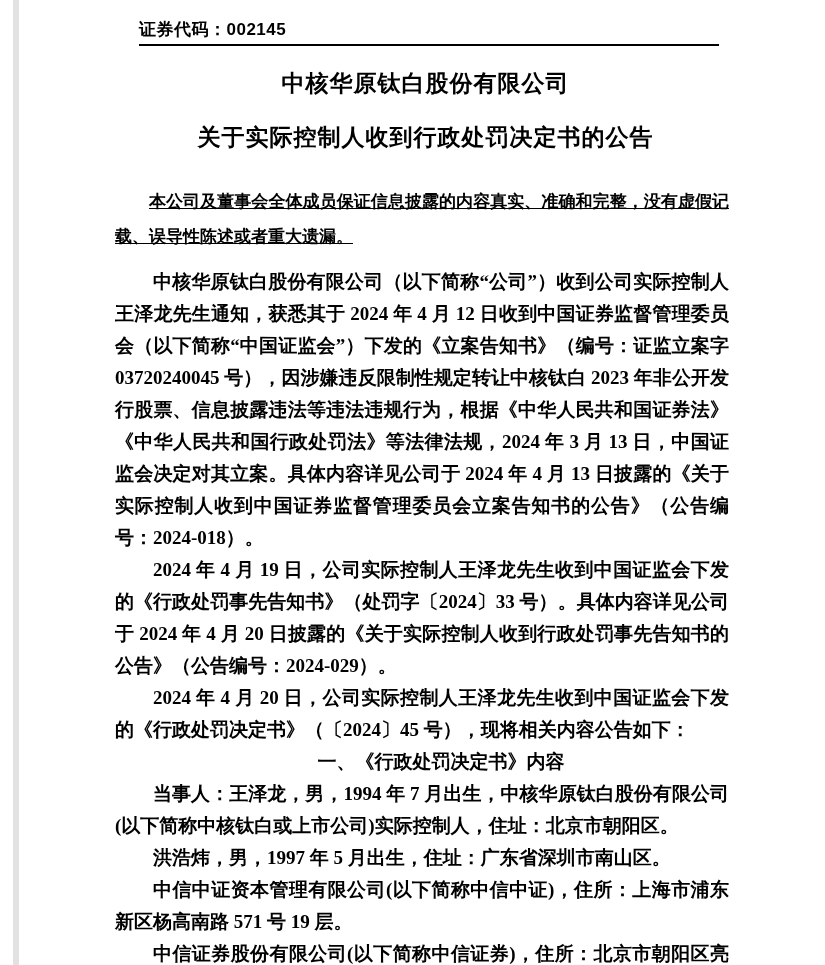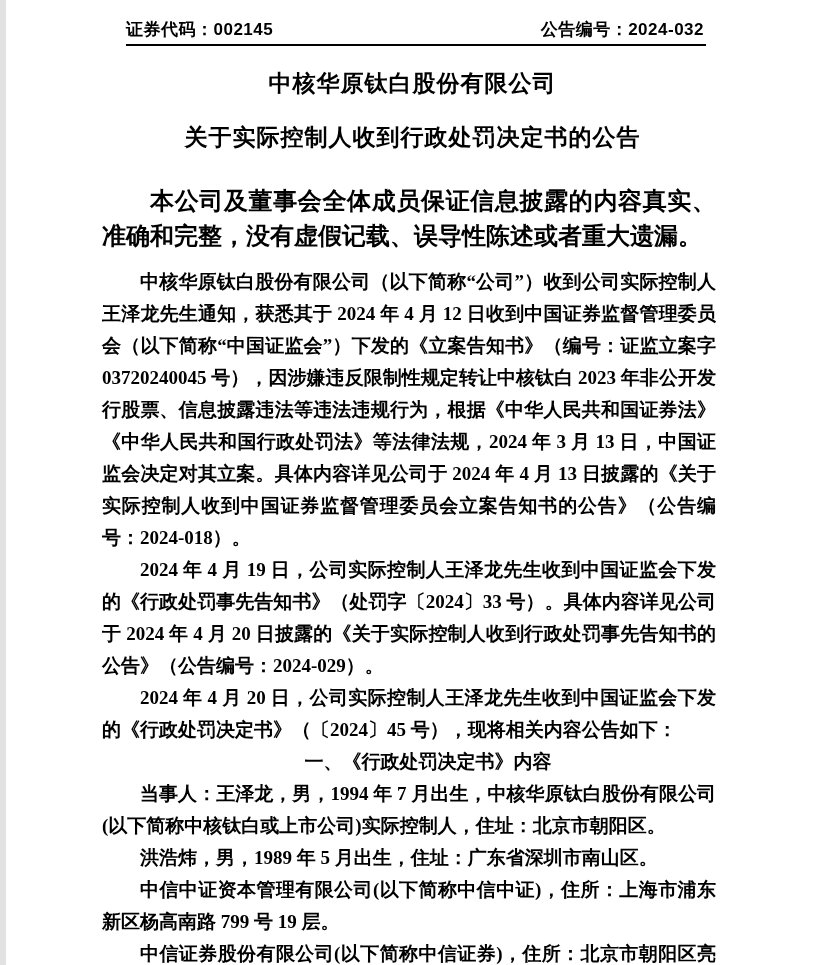--- a/index.html
+++ b/index.html
@@ -4,20 +4,21 @@
 <style>
   html, body { margin: 0; padding: 0; background: #ffffff; }
   .page {
     position: relative;
     width: 721px;
     height: 965px;
     background: #ffffff;
     overflow: hidden;
     color: #000000;
     font-family: "Liberation Serif", "DejaVu Serif", serif;
+    margin-left: 13px;
   }
   .edge-strip {
     position: absolute;
     left: 0; top: 0;
     width: 6px; height: 965px;
     background: #e2e2e2;
   }
   .doc-header {
     position: absolute;
     left: 126px; top: 18px;
@@ -48,24 +49,25 @@
     margin: 0;
   }
   .title-line1 { top: 68px; }
   .title-line2 { top: 122px; }
   .disclaimer {
     position: absolute;
     left: 102px; top: 184px;
     width: 614px;
     margin: 0;
     font-weight: 700;
-    font-size: 24px;
+    font-size: 17px;
     line-height: 35px;
     text-align: justify;
     text-indent: 2em;
+    text-decoration: underline;
   }
   .doc-body {
     position: absolute;
     left: 102px; top: 266px;
     width: 614px;
     font-size: 19px;
     line-height: 32px;
     text-align: justify;
   }
   .doc-body p {
@@ -80,34 +82,33 @@
   }
 </style>
 </head>
 <body>
 
 <div class="page">
   <div class="edge-strip"></div>
 
   <div class="doc-header">
     <span>证券代码：002145</span>
-    <span>公告编号：2024-032</span>
   </div>
 
   <div class="header-rule"></div>
 
   <h1 class="title-line1">中核华原钛白股份有限公司</h1>
 
   <h2 class="title-line2">关于实际控制人收到行政处罚决定书的公告</h2>
 
   <p class="disclaimer">本公司及董事会全体成员保证信息披露的内容真实、准确和完整，没有虚假记载、误导性陈述或者重大遗漏。</p>
 
   <div class="doc-body">
       <p class="body">中核华原钛白股份有限公司（以下简称“公司”）收到公司实际控制人王泽龙先生通知，获悉其于 2024 年 4 月 12 日收到中国证券监督管理委员会（以下简称“中国证监会”）下发的《立案告知书》（编号：证监立案字 03720240045 号），因涉嫌违反限制性规定转让中核钛白 2023 年非公开发行股票、信息披露违法等违法违规行为，根据《中华人民共和国证券法》《中华人民共和国行政处罚法》等法律法规，2024 年 3 月 13 日，中国证监会决定对其立案。具体内容详见公司于 2024 年 4 月 13 日披露的《关于实际控制人收到中国证券监督管理委员会立案告知书的公告》（公告编号：2024-018）。</p>
       <p class="body">2024 年 4 月 19 日，公司实际控制人王泽龙先生收到中国证监会下发的《行政处罚事先告知书》（处罚字〔2024〕33 号）。具体内容详见公司于 2024 年 4 月 20 日披露的《关于实际控制人收到行政处罚事先告知书的公告》（公告编号：2024-029）。</p>
       <p class="body">2024 年 4 月 20 日，公司实际控制人王泽龙先生收到中国证监会下发的《行政处罚决定书》（〔2024〕45 号），现将相关内容公告如下：</p>
       <p class="heading">一、《行政处罚决定书》内容</p>
       <p class="body">当事人：王泽龙，男，1994 年 7 月出生，中核华原钛白股份有限公司(以下简称中核钛白或上市公司)实际控制人，住址：北京市朝阳区。</p>
-      <p class="body">洪浩炜，男，1989 年 5 月出生，住址：广东省深圳市南山区。</p>
-      <p class="body">中信中证资本管理有限公司(以下简称中信中证)，住所：上海市浦东新区杨高南路 799 号 19 层。</p>
+      <p class="body">洪浩炜，男，1997 年 5 月出生，住址：广东省深圳市南山区。</p>
+      <p class="body">中信中证资本管理有限公司(以下简称中信中证)，住所：上海市浦东新区杨高南路 571 号 19 层。</p>
       <p class="body">中信证券股份有限公司(以下简称中信证券)，住所：北京市朝阳区亮马桥路 48 号中信证券大厦。</p>
     </div>
 </div>
 
 </body></html>

